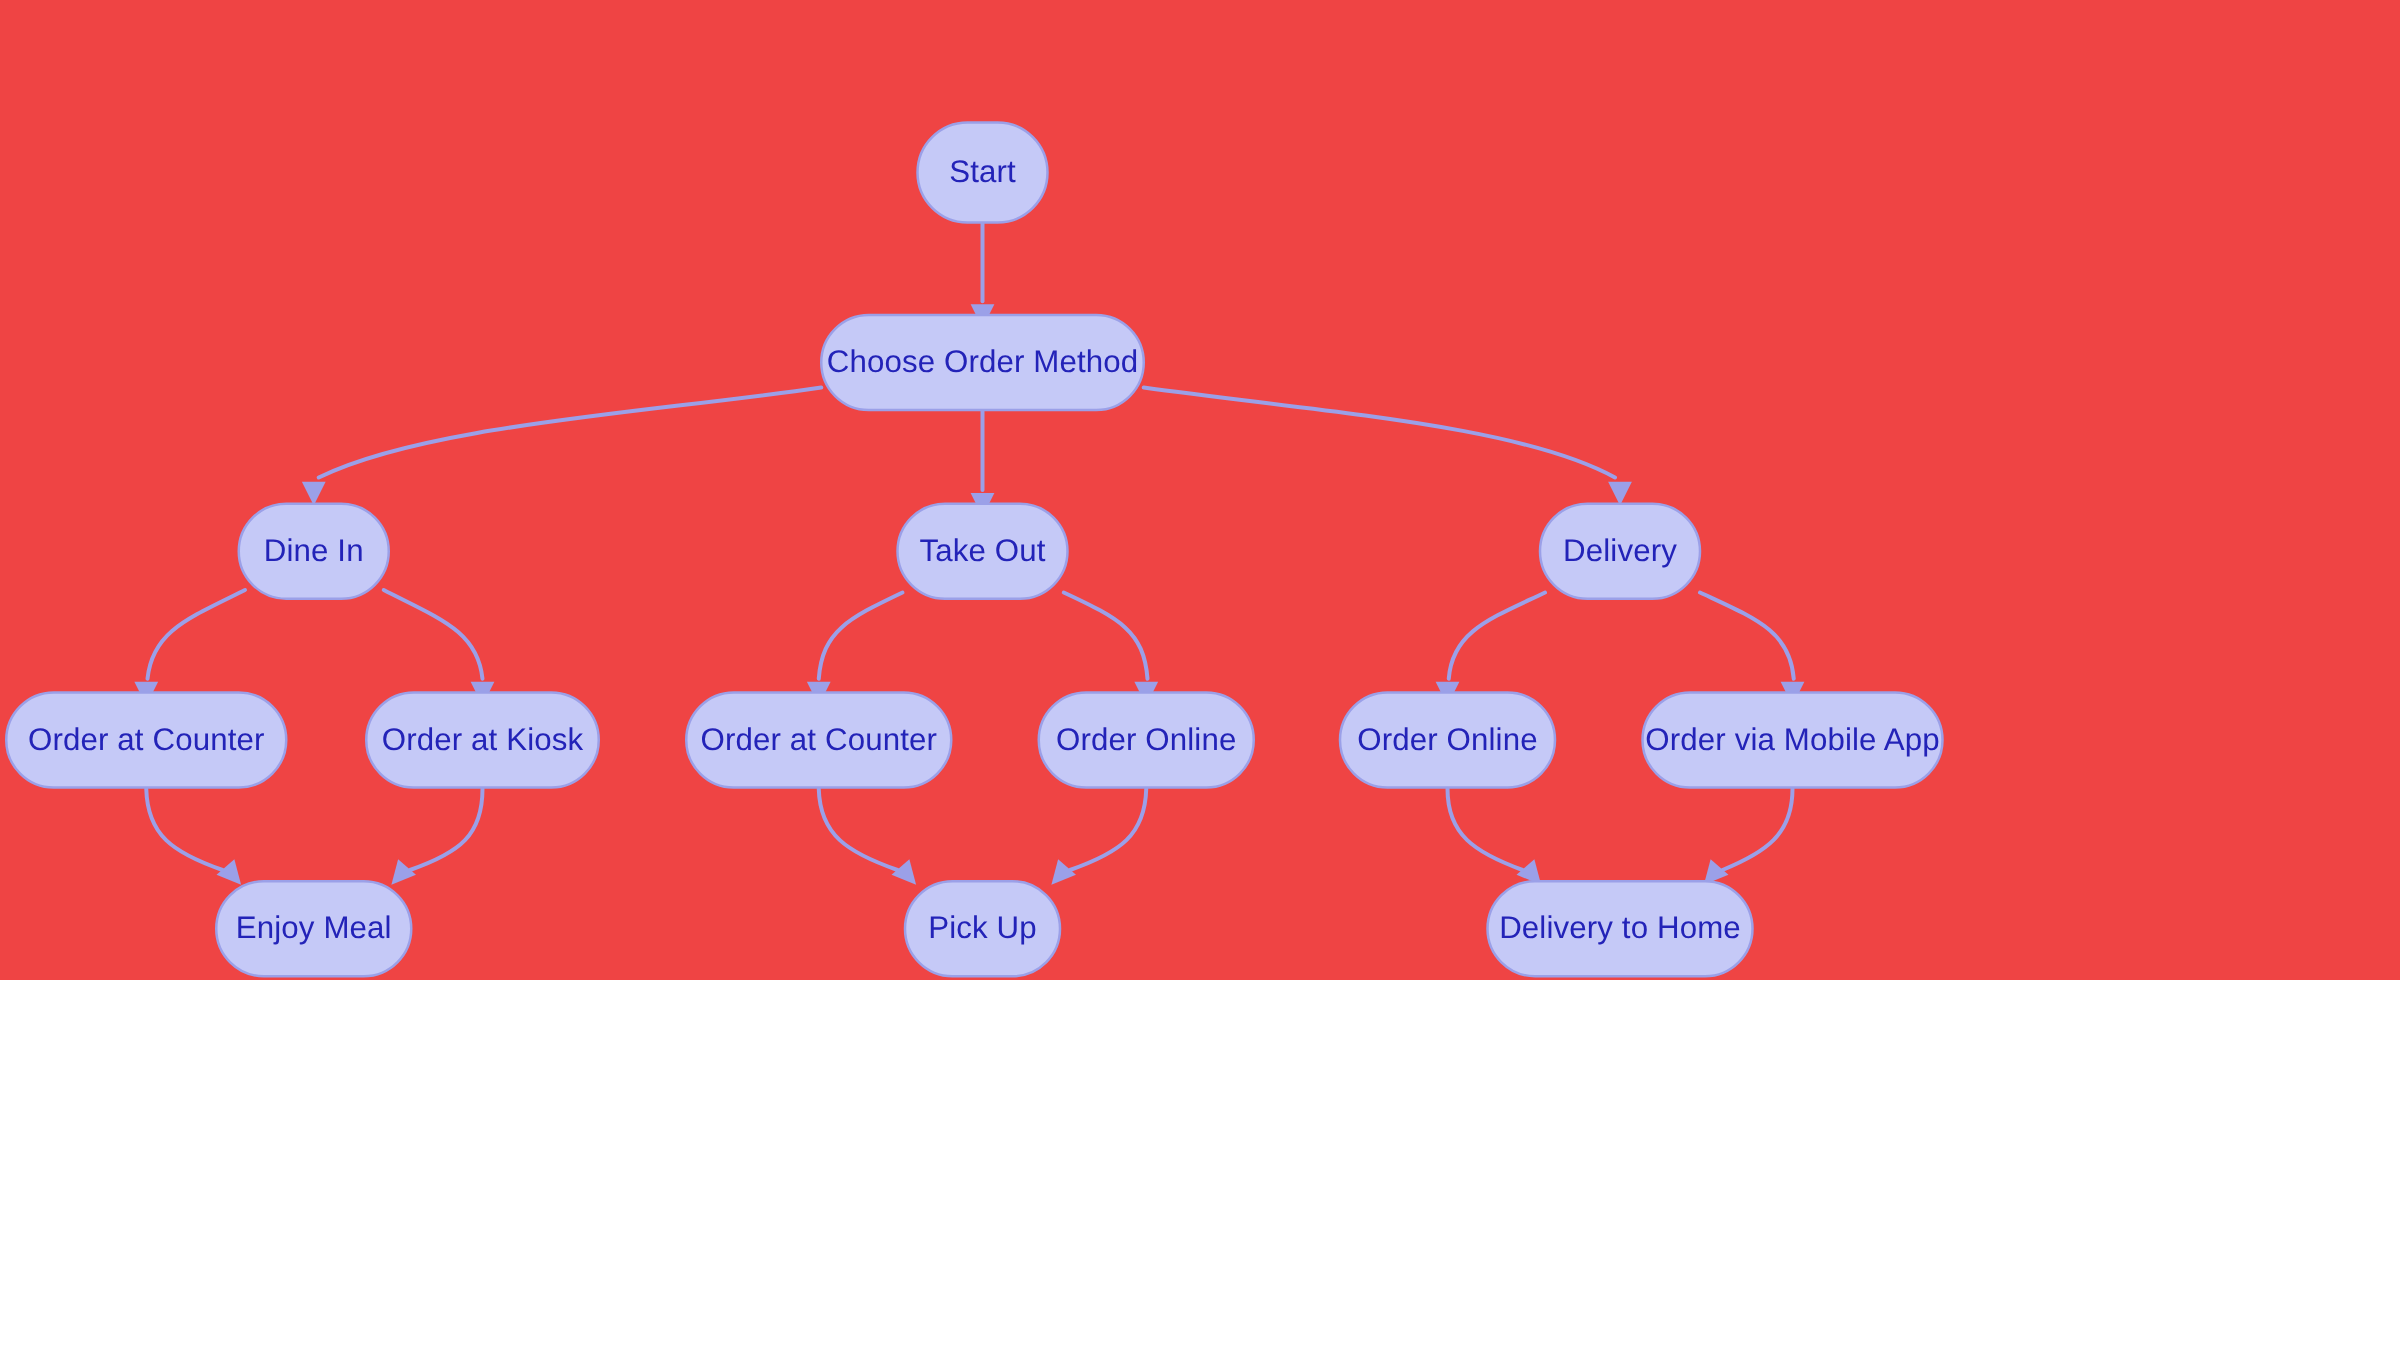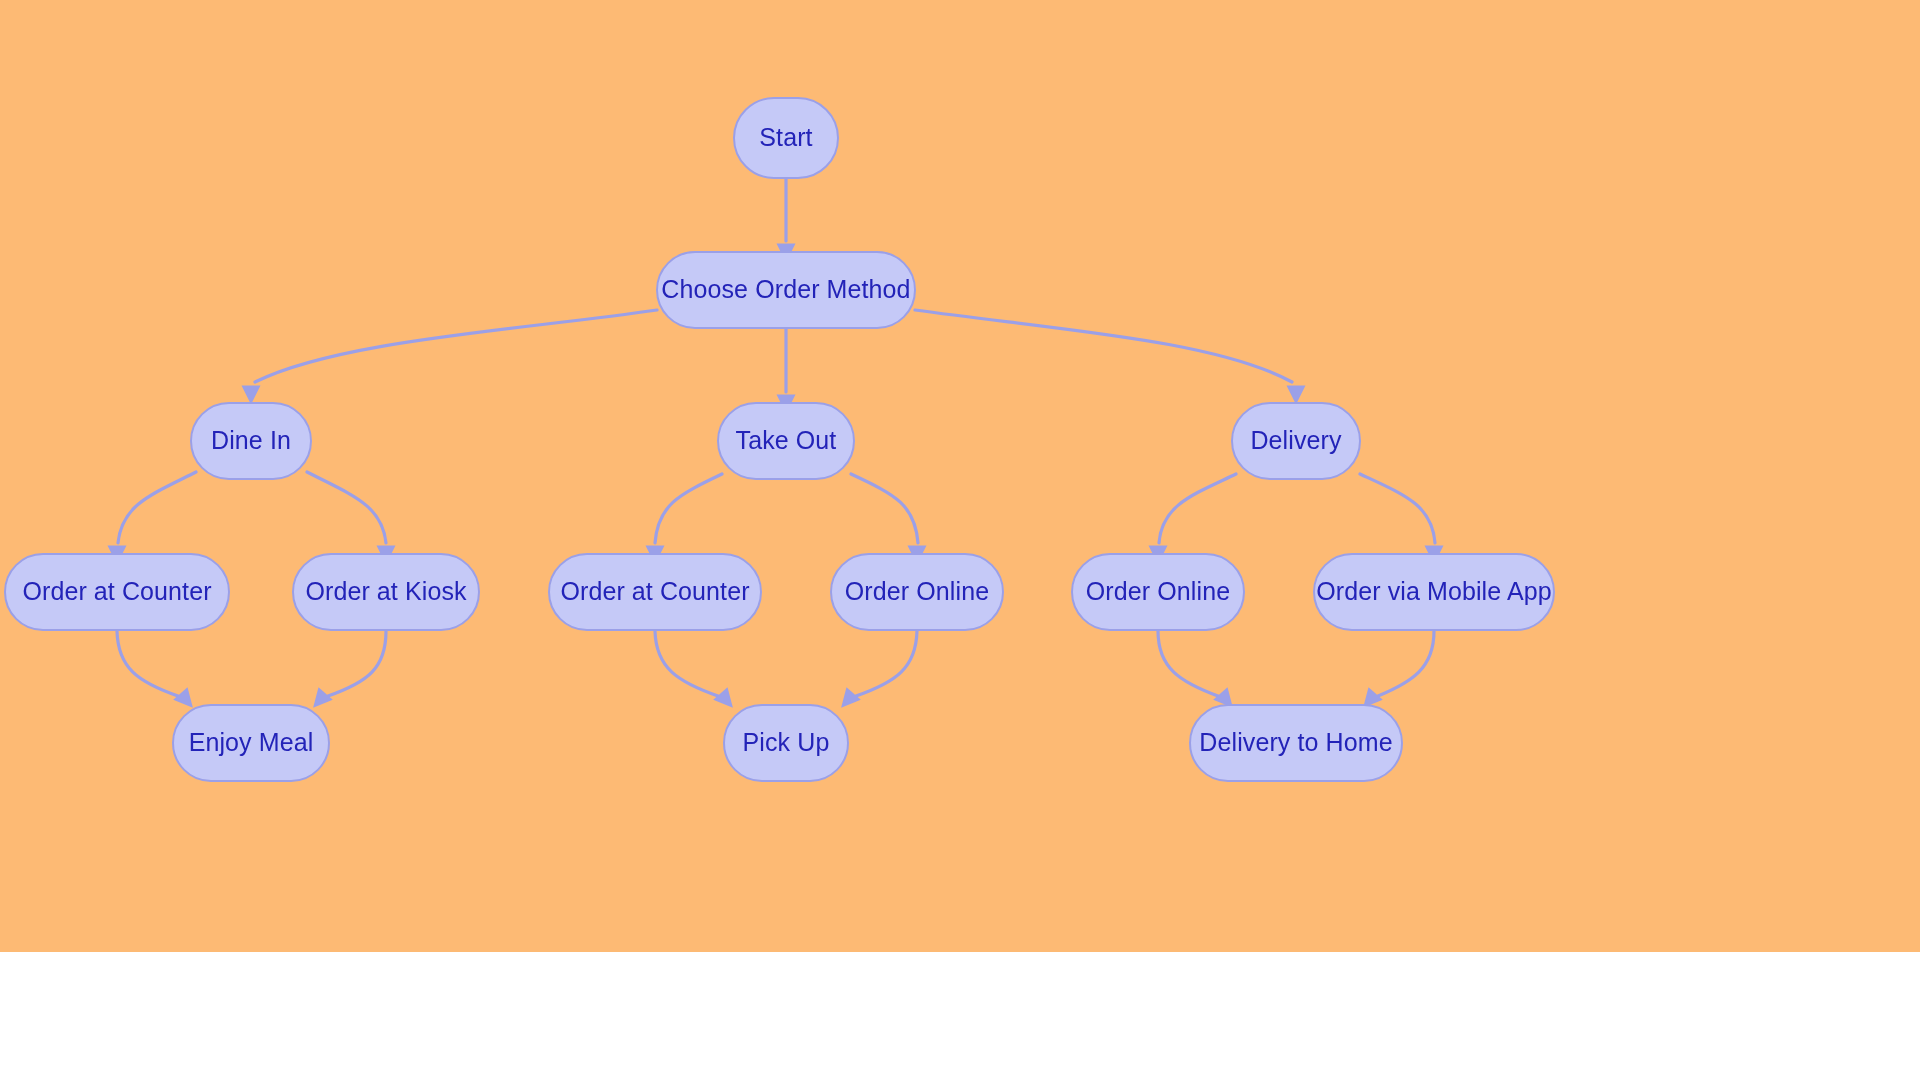--- a/index.html
+++ b/index.html
@@ -10,22 +10,22 @@
   }
   body {
     width: 1920px;
     height: 1080px;
     overflow: hidden;
     font-family: "Liberation Sans", "DejaVu Sans", sans-serif;
   }
   #flow-root {
     position: relative;
     width: 1920px;
-    height: 952px;
-    background: #fdba74;
+    height: 784px;
+    background: #ef4444;
   }
   #flow-svg {
     position: absolute;
     top: 0;
     left: 0;
     width: 1920px;
     height: 1080px;
     display: block;
   }
   .node-label {

